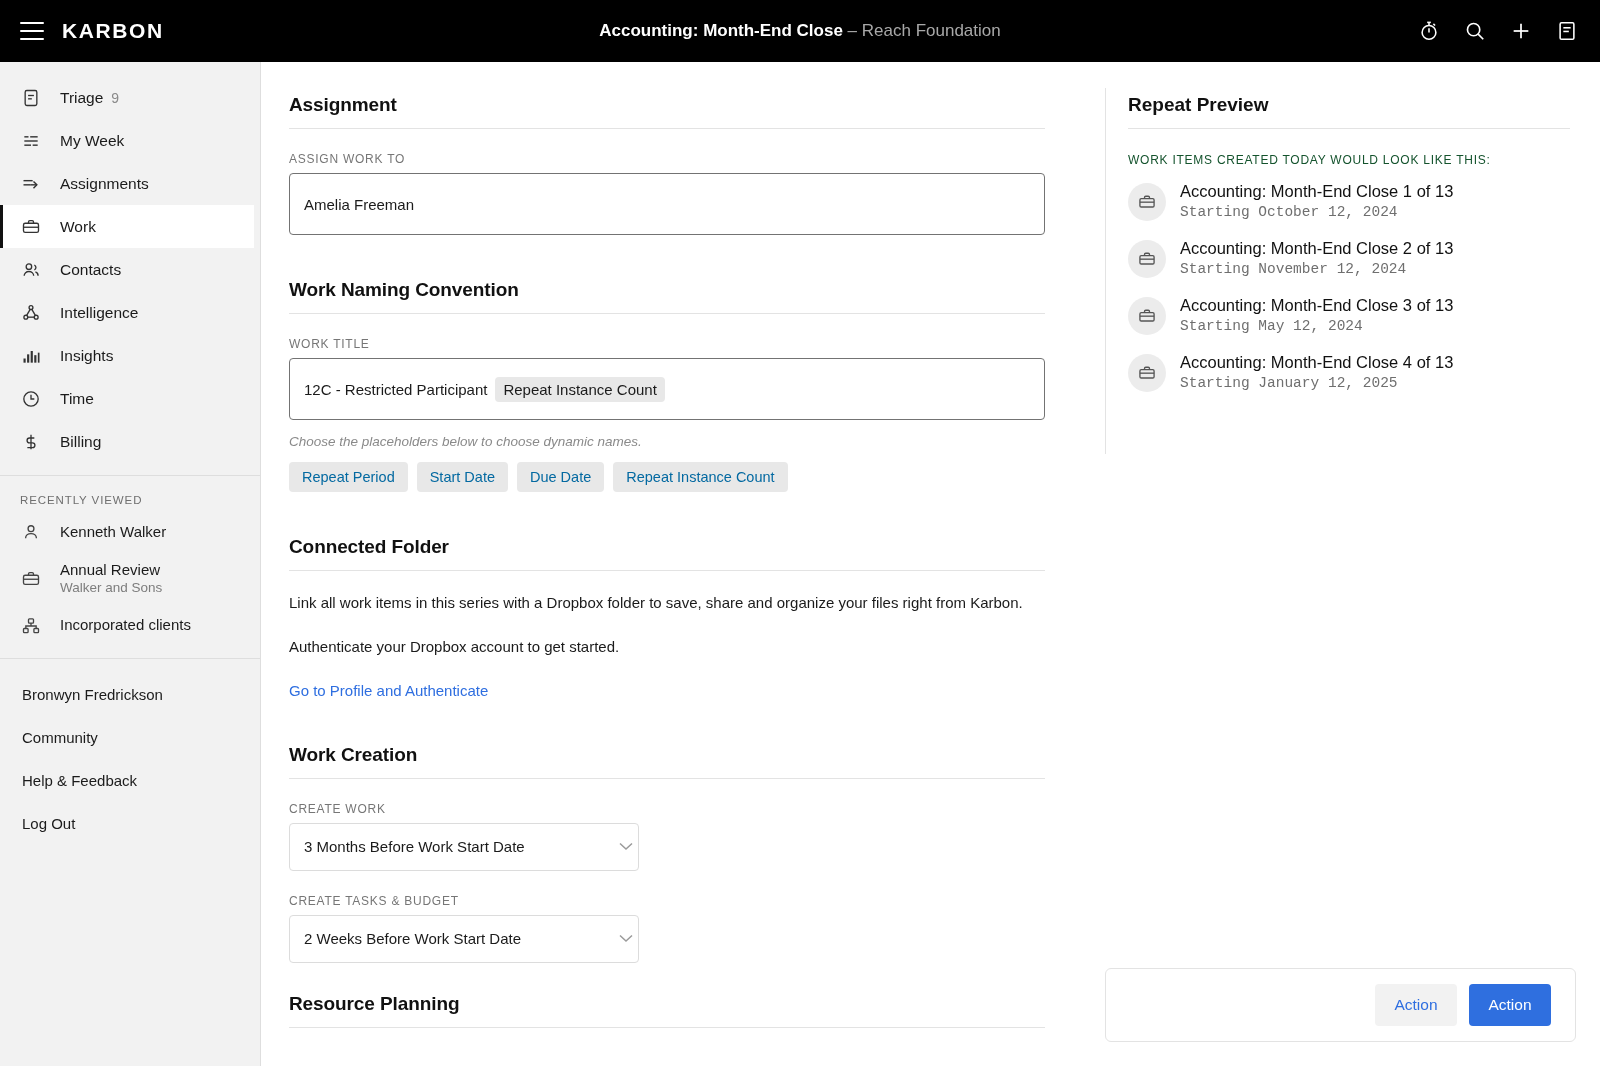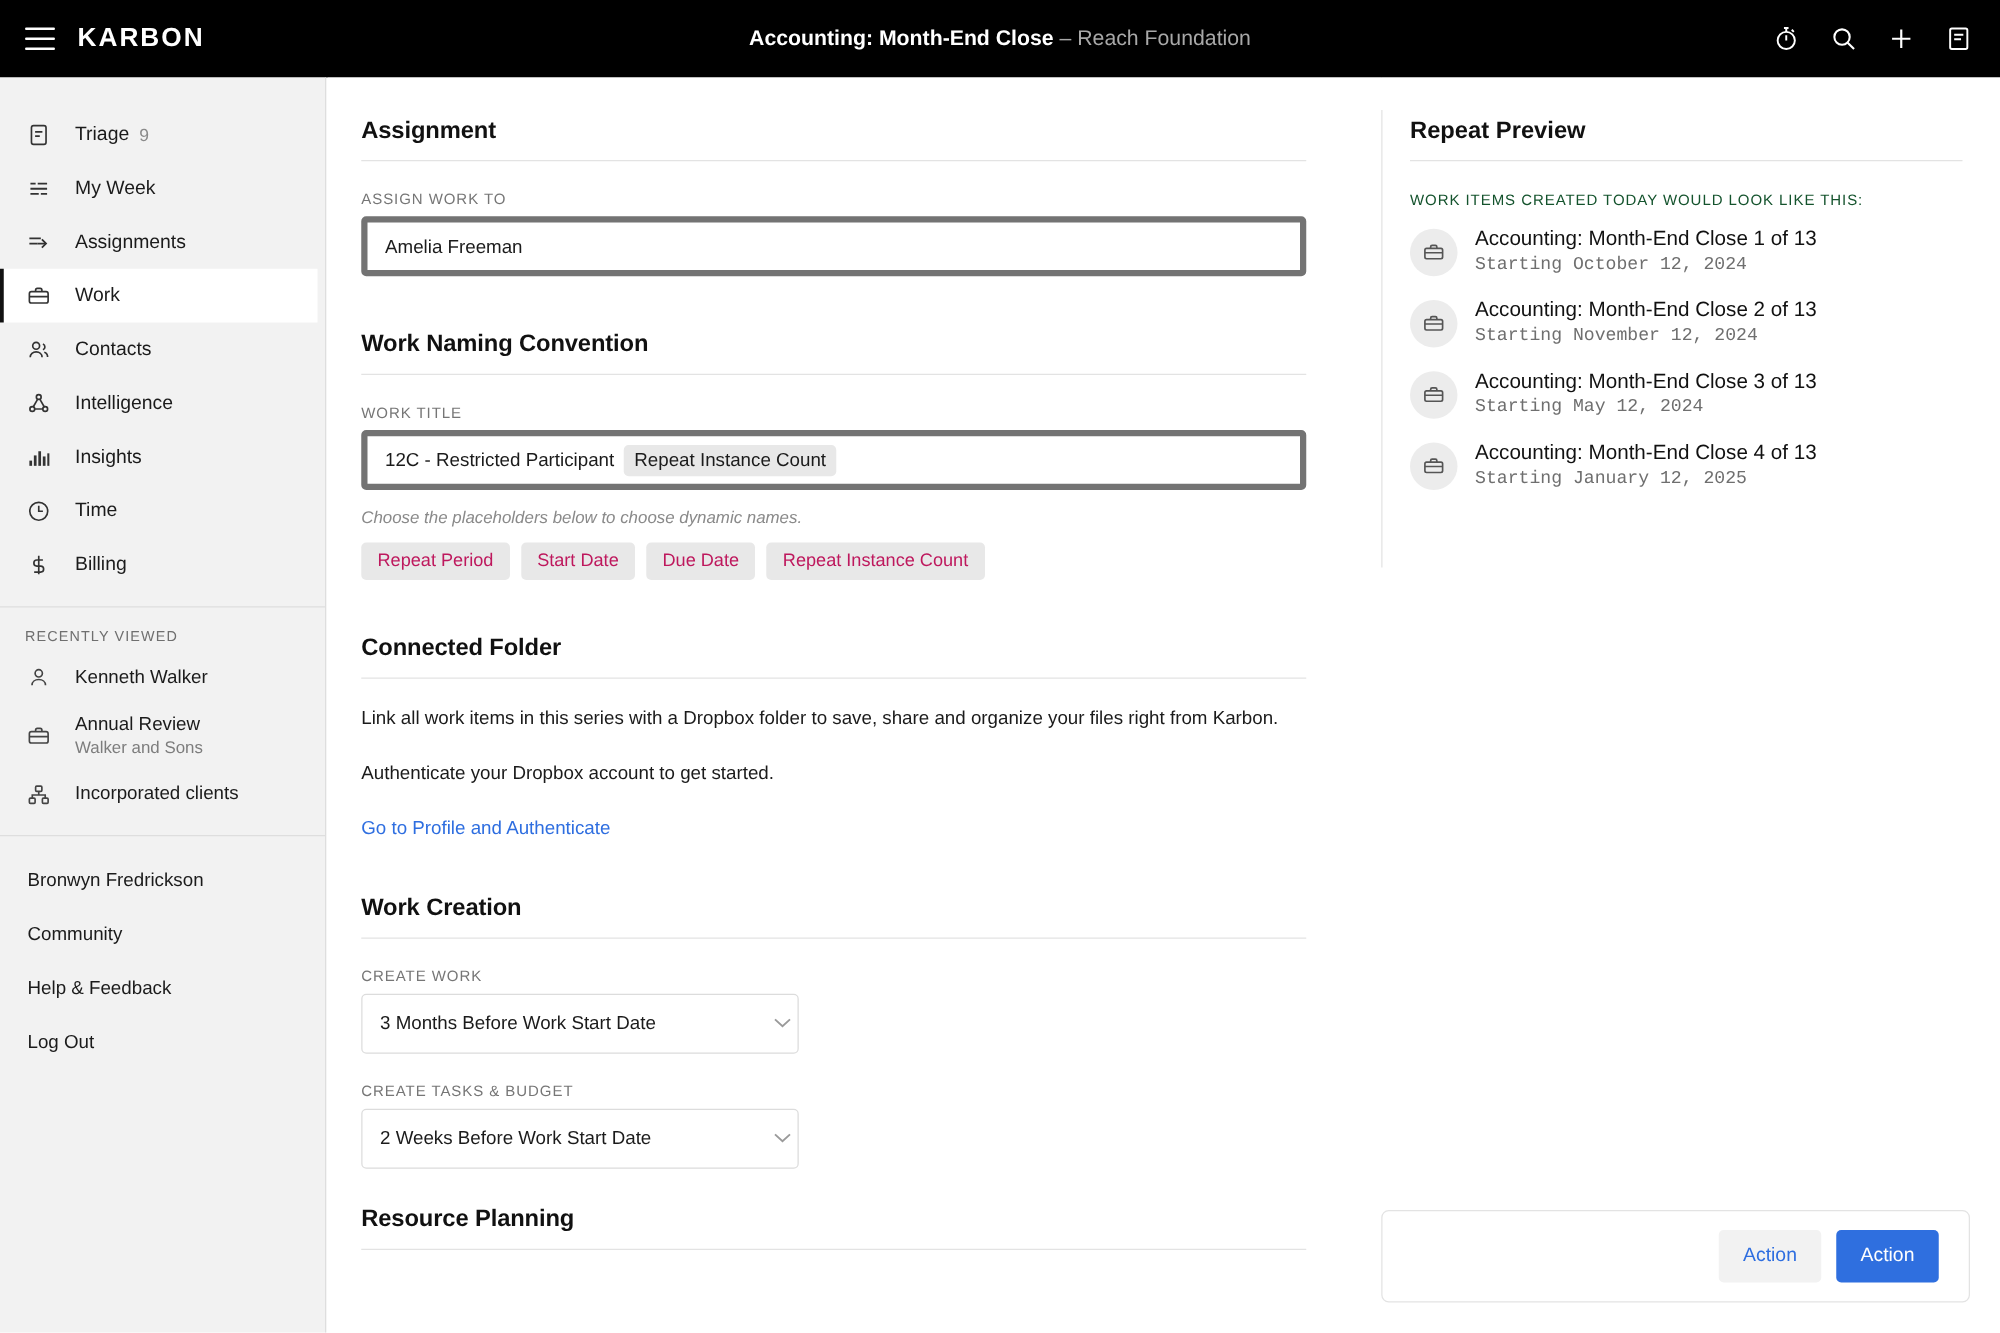--- a/index.html
+++ b/index.html
@@ -42,21 +42,21 @@
   .topbar-icons .ic { width: 22px; height: 22px; cursor: pointer; display:block; }
 
   
   .sidebar {
     position: absolute; top: 62px; left: 0;
     width: 261px; height: 1004px;
     background: #f2f2f2;
     border-right: 1px solid #dedede;
     overflow: hidden;
   }
-  .nav-group { padding-top: 24px; }
+  .nav-group { padding-top: 14px; }
   .nav-item {
     position: relative;
     height: 43px; display: flex; align-items: center;
     padding-left: 20px; cursor: pointer;
     font-size: 15.5px; color: #1b1b1b;
   }
   .nav-item .nv-icon {
     width: 22px; height: 22px; margin-right: 18px;
     display: flex; align-items: center; justify-content: center;
     flex: 0 0 22px;
@@ -97,38 +97,38 @@
   }
   .sec-title {
     font-size: 19px; font-weight: 700; color: #111; letter-spacing: -0.1px;
   }
   .sec-rule { height: 1px; background: #e3e3e3; margin-top: 12px; }
   .field-label {
     font-size: 12px; letter-spacing: 0.75px; color: #767676;
     text-transform: uppercase; margin-top: 23px; margin-bottom: 7px;
   }
   .textbox {
-    height: 48px; border: 5px solid #737373; border-radius: 4px;
+    height: 62px; border: 1px solid #737373; border-radius: 4px;
     display: flex; align-items: center; padding: 0 14px;
     font-size: 15px; color: #1b1b1b; background: #fff;
   }
   .chip-inline {
     display: inline-flex; align-items: center;
     background: #e8e8e8; border-radius: 4px;
     padding: 4px 8px; font-size: 15px; color: #1b1b1b;
     margin-left: 8px;
   }
   .hint {
     font-size: 13.5px; color: #8a8a8a; font-style: italic;
     margin-top: 14px;
   }
   .chip-row { display: flex; gap: 9px; margin-top: 13px; }
   .chip {
     background: #e8e8e8; border-radius: 4px;
-    padding: 7px 13px; font-size: 14.5px; color: #be185d; cursor: pointer;
+    padding: 7px 13px; font-size: 14.5px; color: #0369a1; cursor: pointer;
     white-space: nowrap;
   }
   .para {
     font-size: 15px; color: #1b1b1b; line-height: 1.62; margin-top: 20px;
   }
   .link {
     display: inline-block; font-size: 15px; color: #2e6ee0;
     margin-top: 22px; cursor: pointer; font-weight: 500;
   }
   .select {

